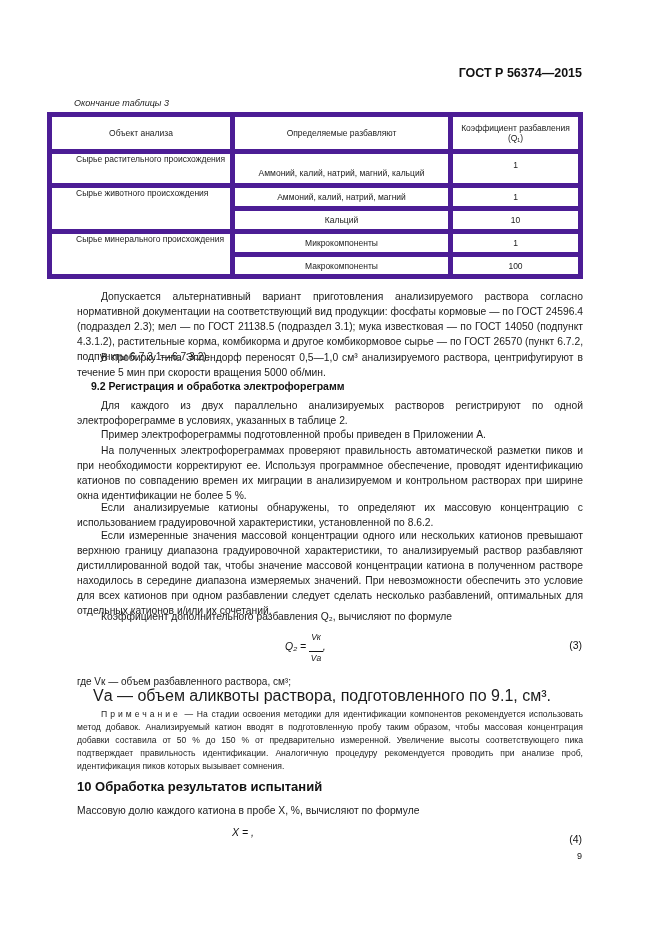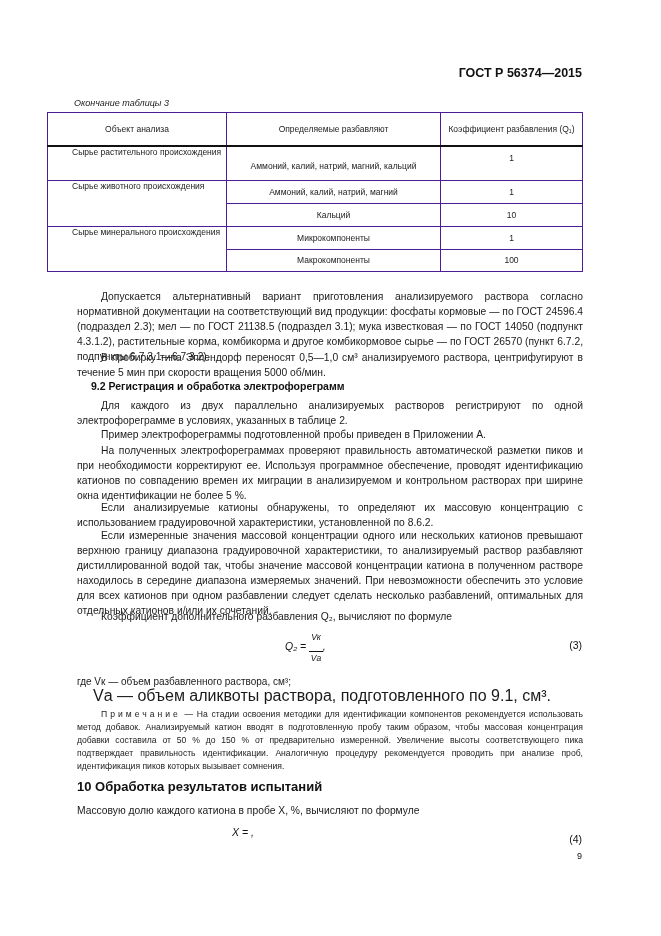--- a/index.html
+++ b/index.html
@@ -3,21 +3,21 @@
 <meta charset="utf-8">
 <style>
   html, body { margin:0; padding:0; background:#fff; }
   body { width:661px; height:936px; position:relative; overflow:hidden;
          font-family:"Liberation Sans", sans-serif; color:#111; }
   .abs { position:absolute; }
   .hdr { right:79px; top:66px; font-size:12.5px; font-weight:bold; }
   .cap { left:47px; top:98px; font-size:9px; font-style:italic; color:#222;margin-left:27px; }
   table.t3 { position:absolute; left:47px; top:112px; width:536px; border-collapse:collapse;
              font-size:8.5px; color:#222; }
-  table.t3 td { border:1px solid #4c1d95; padding:0 4px; vertical-align:middle; }
+  table.t3 td { border:5px solid #4c1d95; padding:0 4px; vertical-align:middle; }
   table.t3 tr.head td { height:32px; text-align:center; border-bottom:2.5px solid #111; }
   table.t3 td.obj { text-align:justify; text-indent:20px; vertical-align:top; line-height:11px; }
   table.t3 td.c { text-align:center; }
   .p { position:absolute; left:77px; width:506px; font-size:10.3px; line-height:15px;
        text-align:justify; color:#1a1a1a; }
   .h2 { position:absolute; left:91px; font-size:10.5px; font-weight:bold; }
   .h1 { position:absolute; left:77px; font-size:13px; font-weight:bold; }
   .note { position:absolute; left:77px; width:506px; font-size:8.6px; line-height:13px;
           text-align:justify; color:#222; }
   .sp { letter-spacing:3px; }

